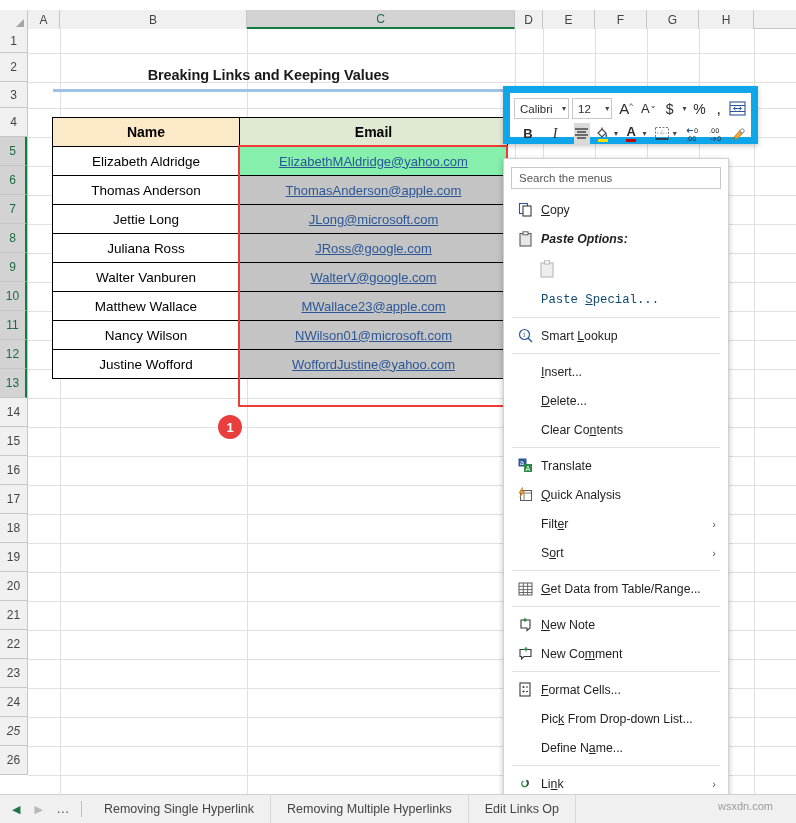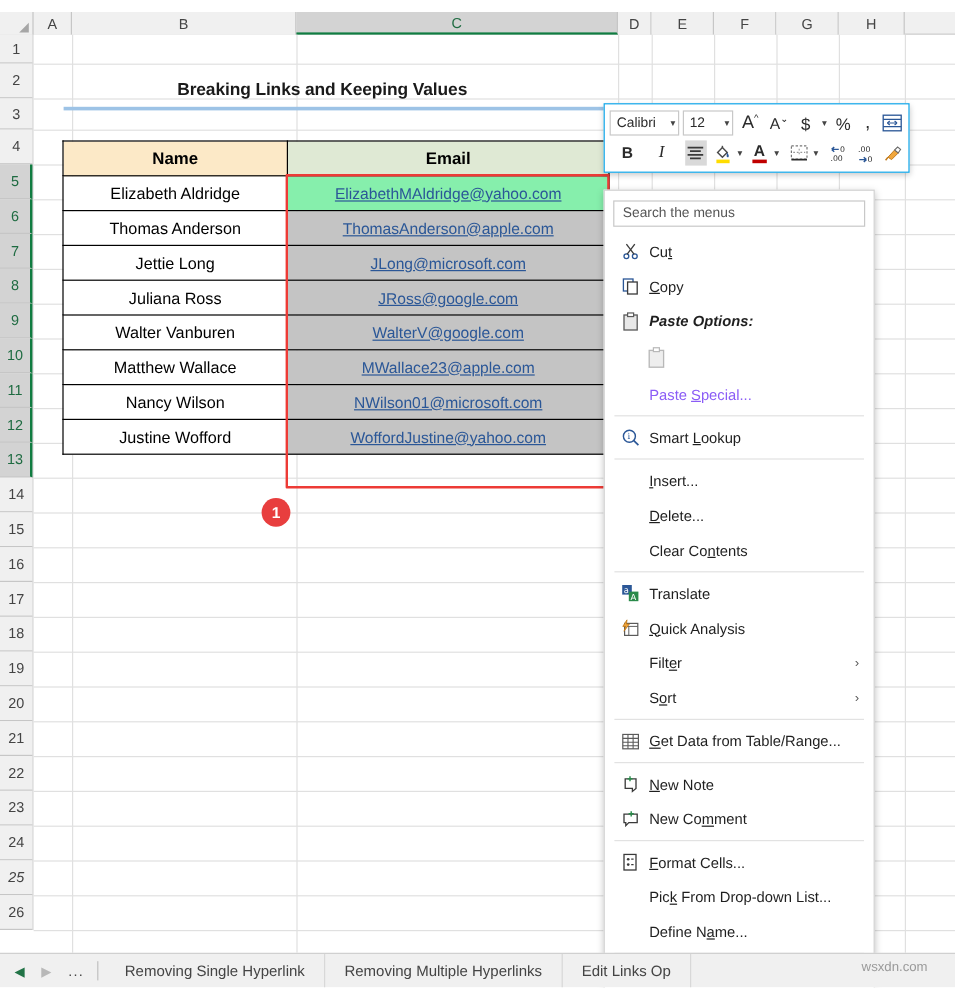--- a/index.html
+++ b/index.html
@@ -155,21 +155,21 @@
   }
   #badge1 { left: 218px; top: 415px; }
   #badge2 { left: 656px; top: 780px; }
 
   
   .mini-toolbar {
     position: absolute;
     left: 503px; top: 86px;
     width: 255px; height: 58px;
     background: #ffffff;
-    border: 1px solid #0ea5e9;
+    border: 7px solid #0ea5e9;
     box-shadow: 0 2px 5px rgba(0,0,0,0.22);
     padding: 3px 4px;
   }
   .mt-row {
     display: flex; align-items: center;
     height: 25px;
     gap: 1px;
   }
   .mt-combo {
     border: 1px solid #c8c8c8;
@@ -236,21 +236,21 @@
     padding-left: 8px;
     position: relative;
   }
   .ctx-ico {
     width: 26px; min-width: 26px;
     display: flex; align-items: center; justify-content: center;
     margin-right: 3px;
   }
   .ctx-label { flex: 1; font-size: 12.3px; }
   .ctx-label.bold { font-weight: bold; font-style: italic; }
-  .ctx-item.disabled .ctx-label { color: #8b5cf6; }
+  .ctx-item.disabled .ctx-label { color: #0c4a6e; font-family: Liberation Mono, monospace; }
   .ctx-arrow {
     font-size: 11px; color: #555; margin-right: 12px;
   }
   .ctx-sep {
     height: 1px; background: #e2e2e2; margin: 3px 8px;
   }
   .paste-gallery {
     display: flex; align-items: center;
     height: 32px; padding-left: 34px;
   }
@@ -526,31 +526,20 @@
       </div>
     </div>
   </div>
 
   <div class="ctx-menu">
     <div class="ctx-search">Search the menus</div>
     <div id="ctx-items">
         <div class="ctx-item">
           <span class="ctx-ico">
             <svg width="15" height="15" viewBox="0 0 15 15">
-              <circle cx="4" cy="11.5" r="2" fill="none" stroke="#2b5797" stroke-width="1.1"></circle>
-              <circle cx="11" cy="11.5" r="2" fill="none" stroke="#2b5797" stroke-width="1.1"></circle>
-              <line x1="4.5" y1="10" x2="11" y2="1.5" stroke="#3a3a3a" stroke-width="1.1"></line>
-              <line x1="10.5" y1="10" x2="4" y2="1.5" stroke="#3a3a3a" stroke-width="1.1"></line>
-            </svg>
-          </span>
-          <span class="ctx-label">Cu<u>t</u></span>
-        </div>
-        <div class="ctx-item">
-          <span class="ctx-ico">
-            <svg width="15" height="15" viewBox="0 0 15 15">
               <rect x="1.5" y="1.5" width="8" height="10" fill="none" stroke="#2b5797" stroke-width="1.1"></rect>
               <rect x="5" y="4" width="8" height="10" fill="#ffffff" stroke="#3a3a3a" stroke-width="1.1"></rect>
             </svg>
           </span>
           <span class="ctx-label"><u>C</u>opy</span>
         </div>
         <div class="ctx-item">
           <span class="ctx-ico">
             <svg width="15" height="16" viewBox="0 0 15 16">
               <rect x="2" y="2.5" width="11" height="12.5" fill="#e8e8e8" stroke="#5a5a5a" stroke-width="1.1"></rect>

